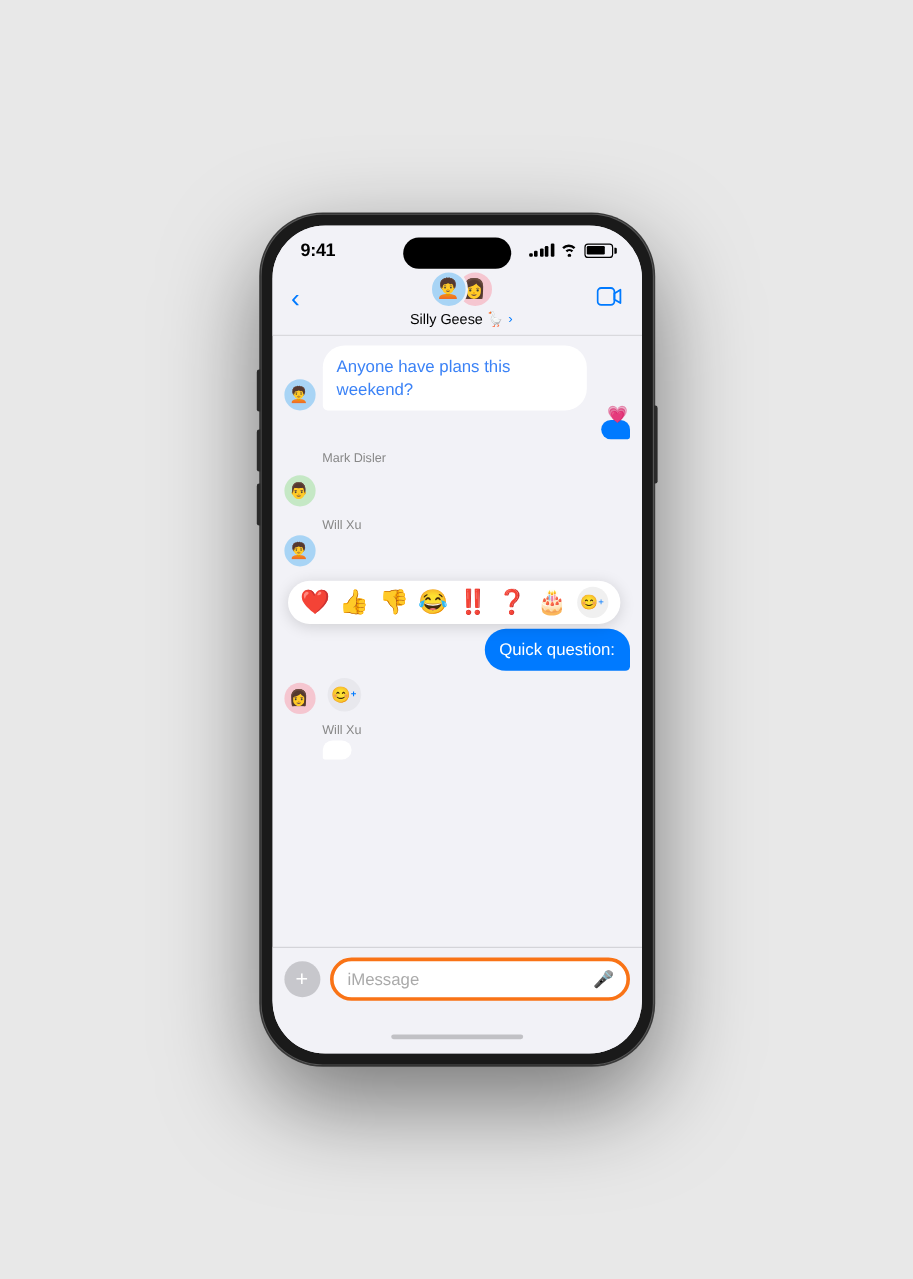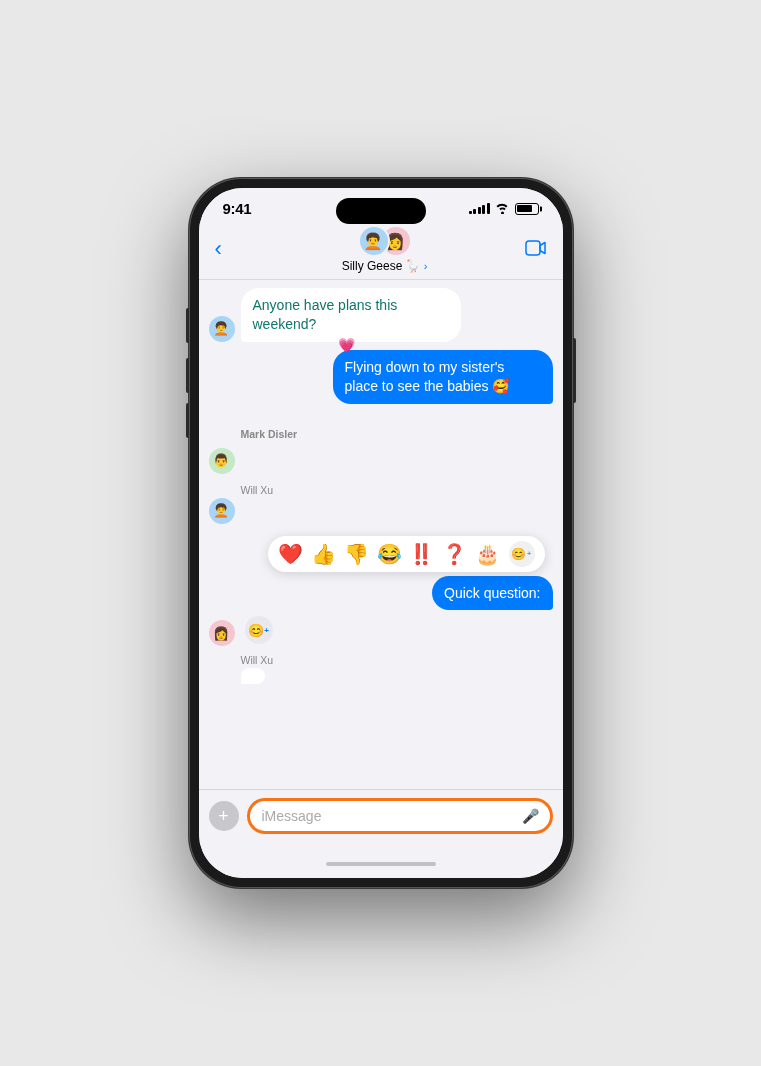--- a/index.html
+++ b/index.html
@@ -6,21 +6,21 @@
     body {
       background: #e8e8e8;
       display: flex;
       justify-content: center;
       align-items: center;
       min-height: 100vh;
       font-family: -apple-system, BlinkMacSystemFont, 'SF Pro Text', 'Helvetica Neue', sans-serif;
     }
 
     .phone-outer {
-      width: 384px;
+      width: 328px;
       height: 710px;
       background: #1a1a1a;
       border-radius: 52px;
       padding: 10px;
       box-shadow:
         0 0 0 1px #3a3a3a,
         0 30px 80px rgba(0,0,0,0.5),
         inset 0 0 0 1px #555;
       position: relative;
     }
@@ -237,21 +237,21 @@
       line-height: 1.35;
       position: relative;
     }
     .bubble.outgoing {
       background: #007AFF;
       color: #fff;
       border-bottom-right-radius: 4px;
     }
     .bubble.incoming {
       background: #fff;
-      color: #0f766e;
+      color: #3b82f6;
       border-bottom-left-radius: 4px;
     }
 
     .sender-name {
       font-size: 10.5px;
       color: #888;
       margin-left: 32px;
       margin-bottom: 2px;
     }
 
@@ -389,28 +389,27 @@
         <div class="avatar-small" style="background:#a8d4f5;">🧑‍🦱</div>
         <div class="bubble incoming">
           <span>Anyone have plans this weekend?</span>
         </div>
       </div>
 
       <div style="margin-top:4px;">
         <div class="message-row outgoing">
           <div class="bubble outgoing" style="position:relative;">
             <span style="position:absolute;top:-14px;left:6px;font-size:14px;">💗</span>
-            <span>Flying down to my sister's place to see the babies 🥰</span>
           </div>
           <div class="avatar-placeholder"></div>
         </div>
       </div>
 
 
-      <div style="margin-top:20px;font-weight:bold;">
+      <div style="margin-top:6px;">
         <div class="sender-name">Mark Disler</div>
       </div>
 
       <div class="message-row incoming" style="margin-top:2px;">
         <div class="avatar-small" style="background:#c5e8c5;">👨</div>
       </div>
 
       <div style="margin-top:6px;">
         <div class="sender-name">Will Xu</div>
         <div class="message-row incoming">

